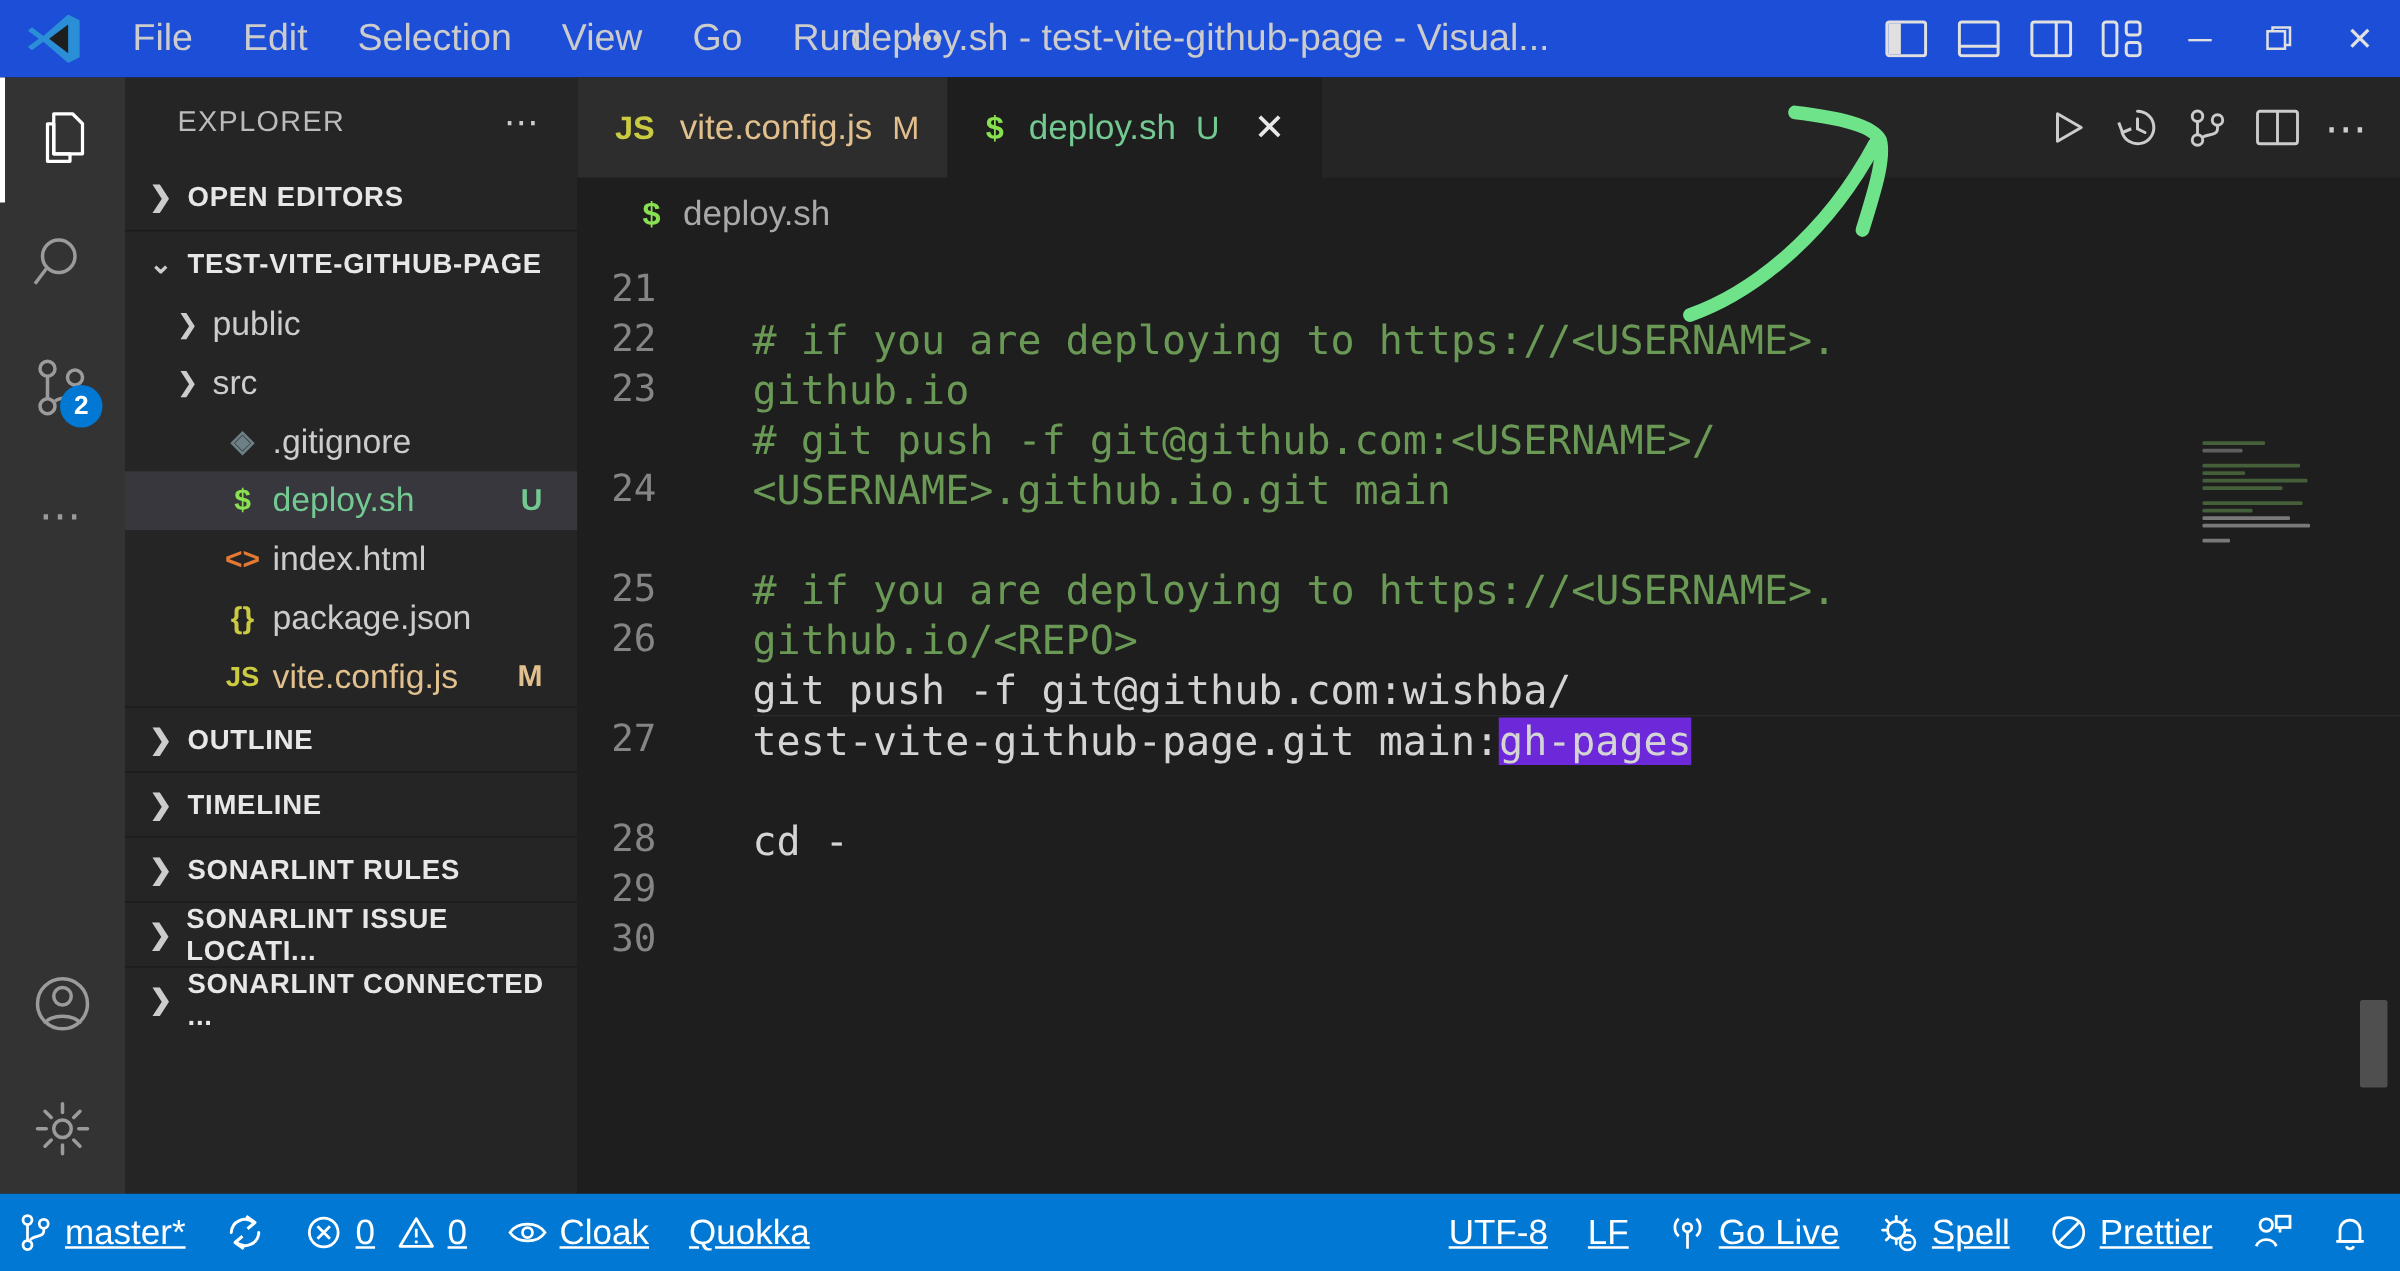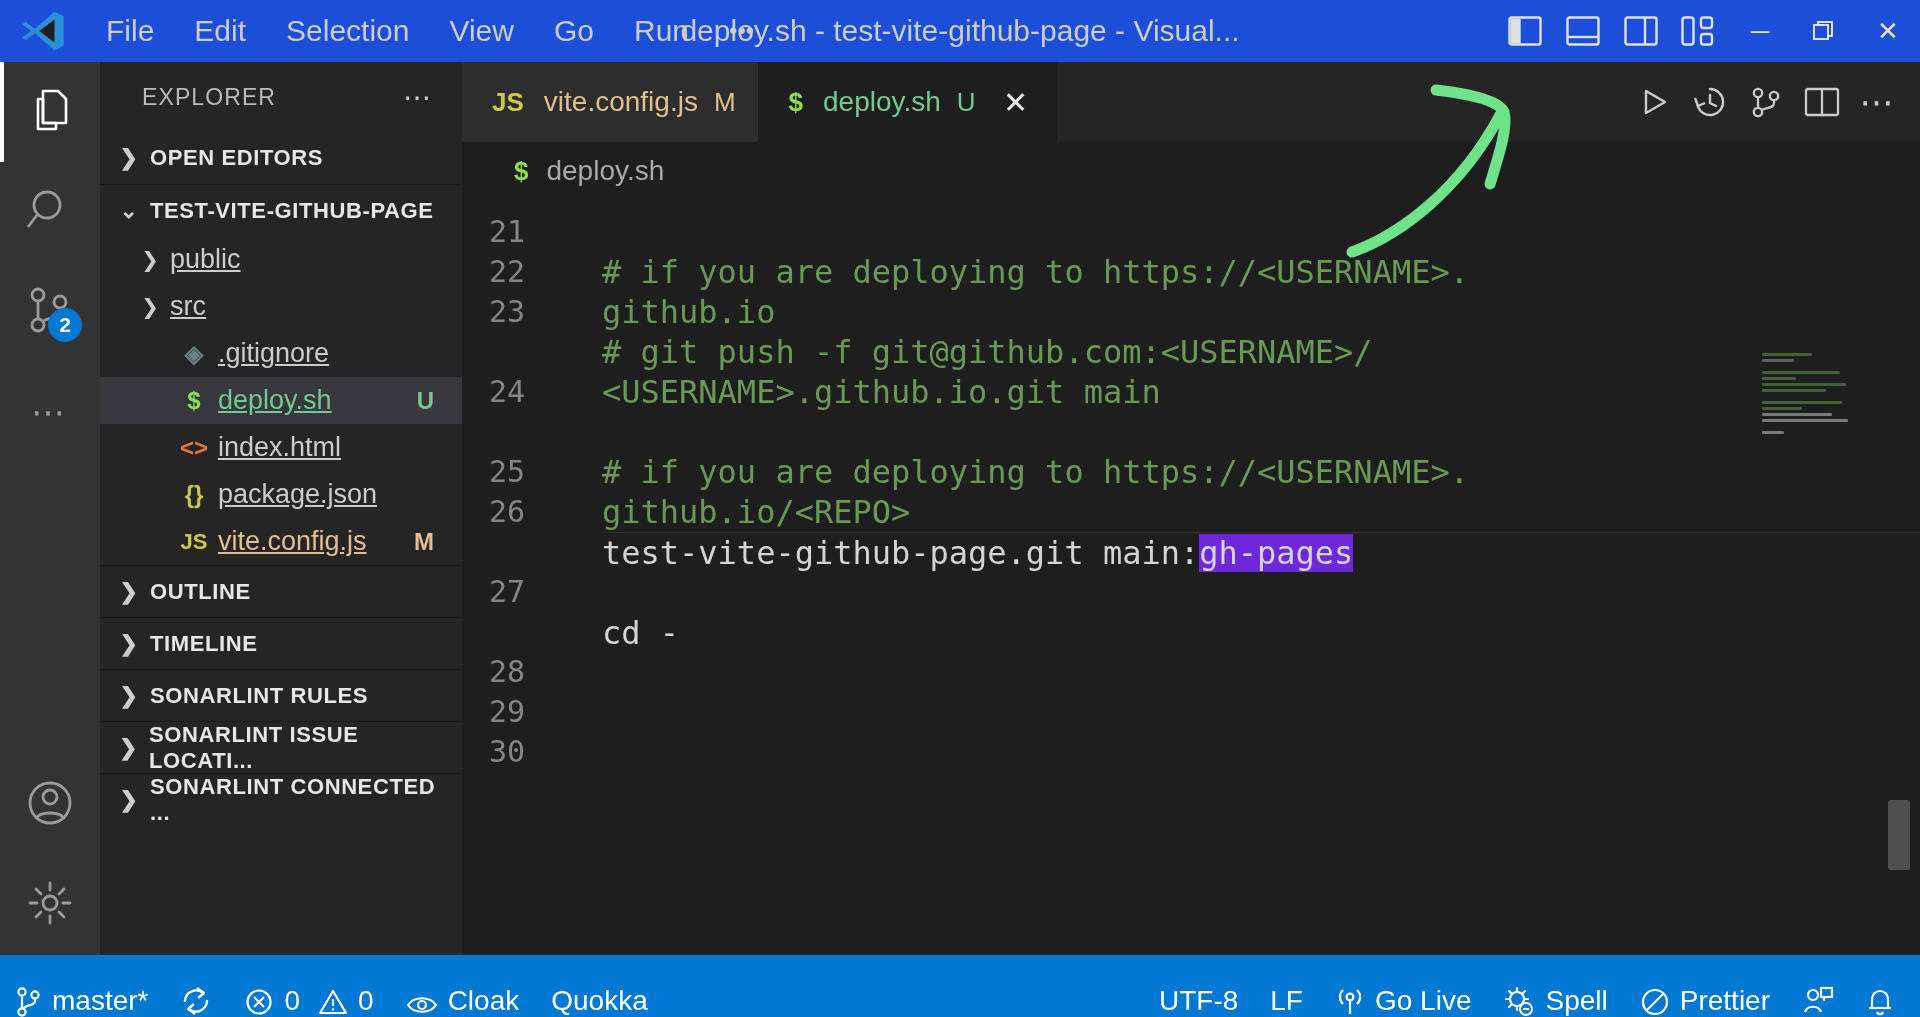--- a/index.html
+++ b/index.html
@@ -78,21 +78,21 @@
     color: #cccccc; font-size: 22px; }
   .tree-row {
     height: 47px; display: flex; align-items: center; cursor: pointer;
     padding-left: 30px; font-size: 27px; color: #cccccc; position: relative;
   }
   .tree-row.selected { background: #37373d; }
   .tree-ficon { width: 48px; display: flex; align-items: center; justify-content: center;
     font-size: 24px; font-weight: bold; flex-shrink: 0; }
   .tree-chev { width: 40px; display: flex; align-items: center; justify-content: center;
     color: #cccccc; font-size: 21px; flex-shrink: 0; }
-  .tree-label { white-space: nowrap; overflow: hidden; text-overflow: ellipsis; text-decoration: underline; }
+  .tree-label { white-space: nowrap; overflow: hidden; text-overflow: ellipsis; }
   .tree-badge { margin-left: auto; padding-right: 28px; font-size: 24px; font-weight: 600; }
 
   
   #editor-area {
     position: absolute; left: 462px; top: 62px; width: 1458px; height: 893px;
     background: #1e1e1e;
   }
   #tabbar { height: 80px; background: #252526; display: flex; position: relative; }
   .tab {
     display: flex; align-items: center; padding: 0 22px 0 30px; height: 80px;
@@ -152,22 +152,22 @@
   
   #arrow-overlay { position: absolute; left: 1340px; top: 60px; pointer-events: none; z-index: 20; }
 
   
   #statusbar {
     position: absolute; left: 0; bottom: 0; width: 1920px; height: 62px;
     background: #0078d4; display: flex; align-items: center; color: #ffffff;
     font-size: 28px;
   }
   .sb-item {
-    display: flex; align-items: flex-end; height: 62px; padding: 0 16px;
-    cursor: pointer; white-space: nowrap; gap: 10px;
+    display: flex; align-items: center; height: 62px; padding: 0 16px;
+    cursor: pointer; white-space: nowrap; gap: 10px; text-decoration: underline;
   }
   .sb-spacer { flex: 1; }
   .sb-ico { display: flex; align-items: center; }
 </style>
 </head>
 <body>
 
 <div id="titlebar">
   <div id="vscode-logo">
     <svg width="46" height="46" viewBox="0 0 100 100">
@@ -443,20 +443,21 @@
         <div class="cl"><span class="c-comment">github.io</span></div>
 
         <div class="cl"><span class="c-comment"># git push -f git@github.com:&lt;USERNAME&gt;/</span></div>
         <div class="cl"><span class="c-comment">&lt;USERNAME&gt;.github.io.git main</span></div>
 
         <div class="cl">&nbsp;</div>
 
         <div class="cl"><span class="c-comment"># if you are deploying to https://&lt;USERNAME&gt;.</span></div>
         <div class="cl"><span class="c-comment">github.io/&lt;REPO&gt;</span></div>
 
+        <div class="cl"><span class="c-plain">git push -f git@github.com:wishba/</span></div>
         <div class="cl line-deco"><span class="c-plain">test-vite-github-page.git main:</span><span class="c-plain sel">gh-pages</span></div>
 
         <div class="cl">&nbsp;</div>
 
         <div class="cl"><span class="c-plain">cd -</span></div>
 
         <div class="cl">&nbsp;</div>
       </div>
     </div>
 

